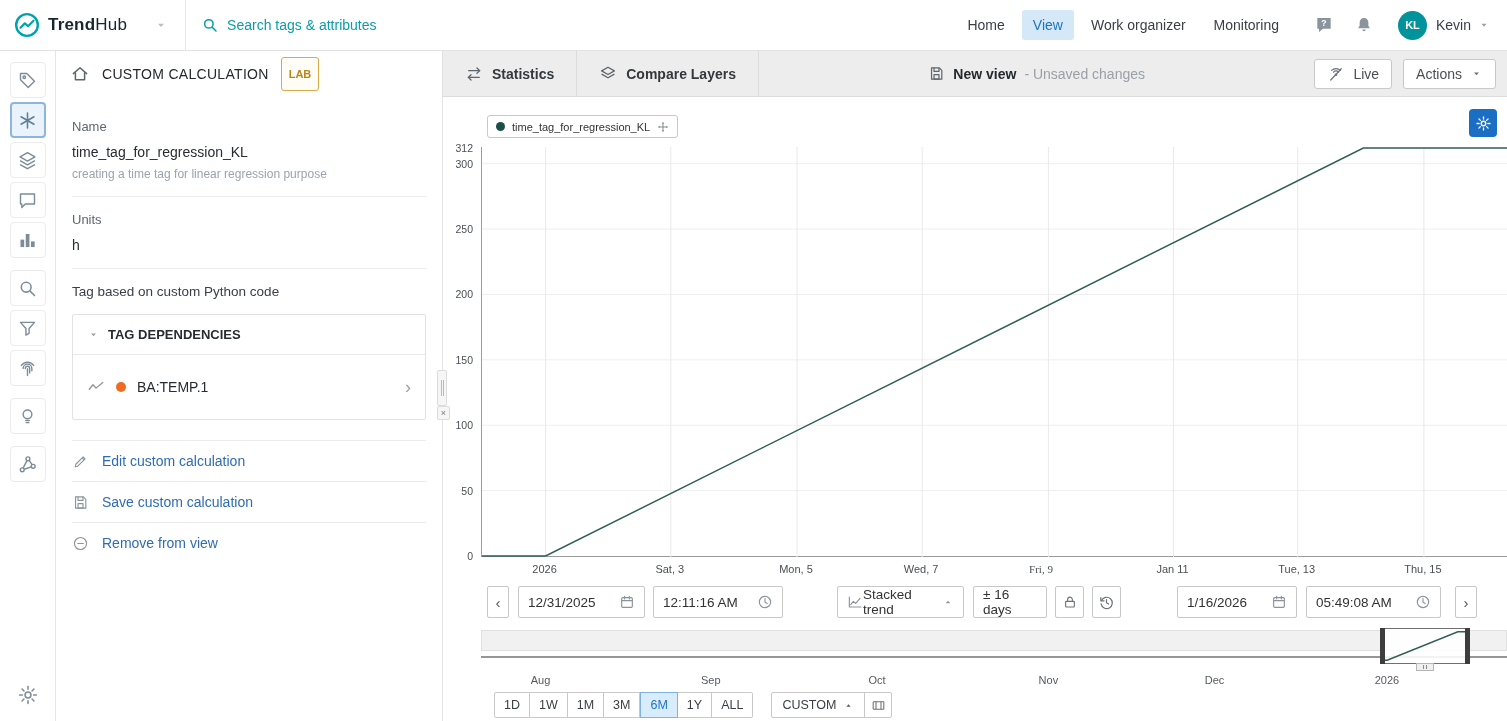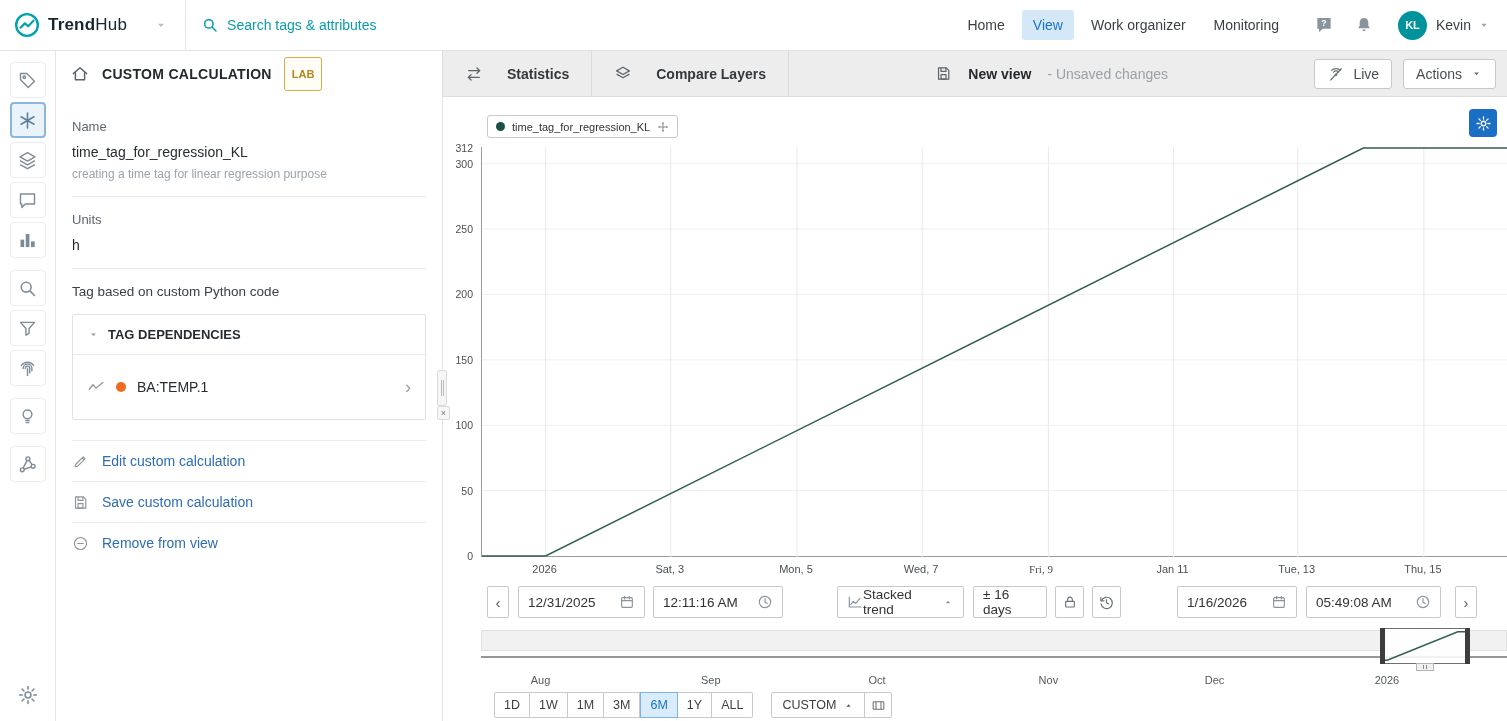--- a/index.html
+++ b/index.html
@@ -37,28 +37,28 @@
     display:flex; align-items:center; justify-content:center; color:#7d8c97; cursor:pointer;
     background:#fff; }
   .slot.sel { border:2px solid #8cb6dc; background:#eaf3fb; color:#5f8099; }
   .railgap { height:8px; flex:none; }
   .slot.plain { border:none; margin-top:auto; margin-bottom:8px; }
 
   
   .toolbar { position:absolute; top:51px; left:56px; right:0; height:46px; display:flex; z-index:8; }
   .tb-left { width:387px; background:#fff; display:flex; align-items:center; gap:12px;
     padding:0 14px; border-right:1px solid #e0e0e0; }
-  .tb-title { font-size:14px; font-weight:700; color:#24292e; letter-spacing:.3px; }
+  .tb-title { font-size:14px; font-weight:400; color:#24292e; letter-spacing:.3px; }
   .lab { font-size:11px; font-weight:700; color:#b8861f; border:1px solid #d9aa45; border-radius:3px;
     padding:10px 7px; background:#fffdf6; }
   .tb-right { flex:1; background:#ededed; border-bottom:1px solid #dcdcdc; display:flex; align-items:center; }
-  .ttab { height:100%; display:flex; align-items:center; gap:24px; padding:0 22px;
+  .ttab { height:100%; display:flex; align-items:center; gap:9px; padding:0 22px;
     border-right:1px solid #dcdcdc; font-size:14px; font-weight:700; color:#33383d; cursor:pointer; }
   .ttab svg { color:#5c666e; }
-  .viewinfo { display:flex; align-items:center; gap:16px; margin:0 auto; font-size:14px; }
+  .viewinfo { display:flex; align-items:center; gap:8px; margin:0 auto; font-size:14px; }
   .viewinfo svg { color:#5c666e; }
   .vname { font-weight:700; color:#24292e; }
   .vstatus { color:#9aa0a6; }
   .tbtn { background:#fff; border:1px solid #c9c9c9; border-radius:3px; height:30px; display:flex;
     align-items:center; gap:8px; padding:0 12px; font-size:14px; color:#4a4f54; margin-right:11px;
     cursor:pointer; }
   .tbtn svg { color:#6b7278; }
 
   
   .panel { position:absolute; top:97px; left:56px; width:387px; bottom:0; background:#fff;

